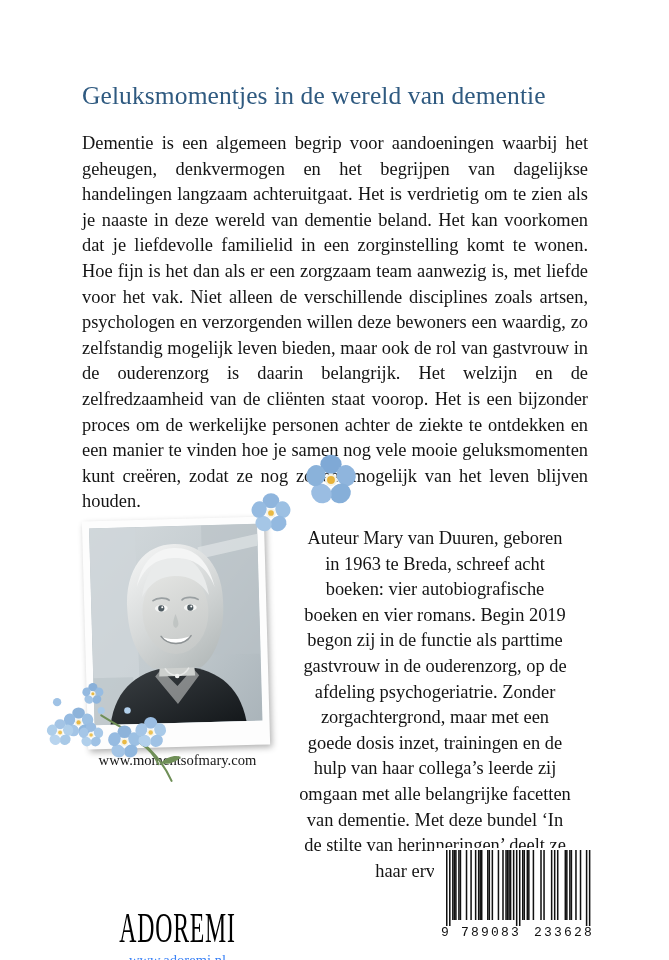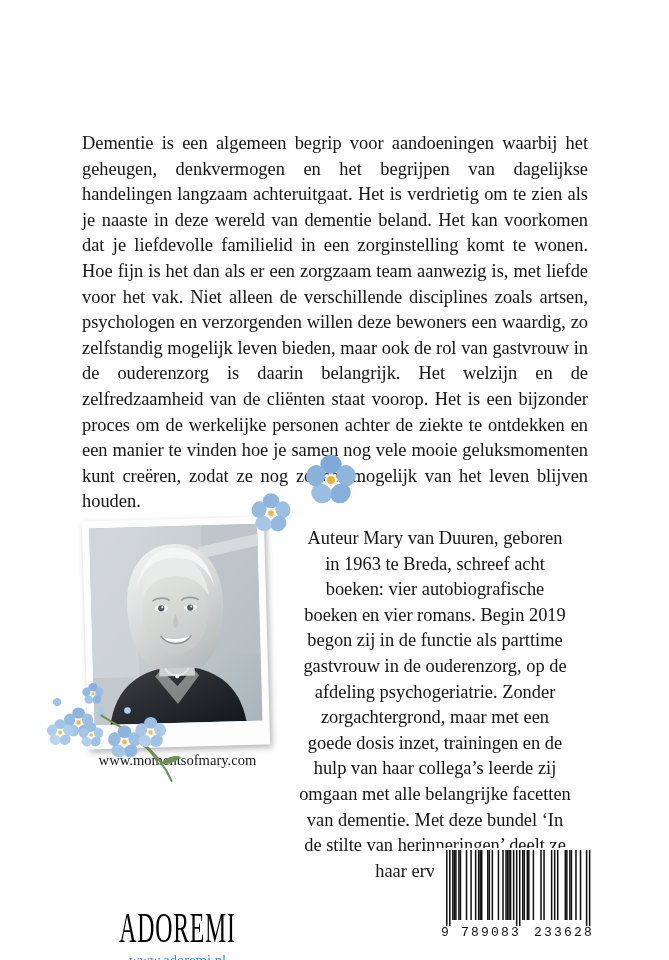--- a/index.html
+++ b/index.html
@@ -142,20 +142,21 @@
     width: 178px;
     height: 94px;
   }
   .barcode svg { display: block; width: 100%; height: 100%; }
 </style>
 </head>
 <body>
 
 <div class="page">
 
+  <div class="title">Geluksmomentjes in de wereld van dementie</div>
 
   <div class="intro">Dementie is een algemeen begrip voor aandoeningen waarbij het geheugen, denkvermogen en het begrijpen van dagelijkse handelingen langzaam achteruitgaat. Het is verdrietig om te zien als je naaste in deze wereld van dementie beland. Het kan voorkomen dat je liefdevolle familielid in een zorginstelling komt te wonen. Hoe fijn is het dan als er een zorgzaam team aanwezig is, met liefde voor het vak. Niet alleen de verschillende disciplines zoals artsen, psychologen en verzorgenden willen deze bewoners een waardig, zo zelfstandig mogelijk leven bieden, maar ook de rol van gastvrouw in de ouderenzorg is daarin belangrijk. Het welzijn en de zelfredzaamheid van de cliënten staat voorop. Het is een bijzonder proces om de werkelijke personen achter de ziekte te ontdekken en een manier te vinden hoe je samen nog vele mooie geluksmomenten kunt creëren, zodat ze nog zoveel mogelijk van het leven blijven houden.</div>
 
   <div class="photo-wrap">
     <div class="polaroid">
       <div class="photo-inner">
         <svg viewBox="0 0 168 197" preserveAspectRatio="xMidYMid slice" aria-hidden="true">
           <defs>
             <linearGradient id="bgWall" x1="0" y1="0" x2="1" y2="1">
               <stop offset="0%" stop-color="#d4dadd"></stop>

